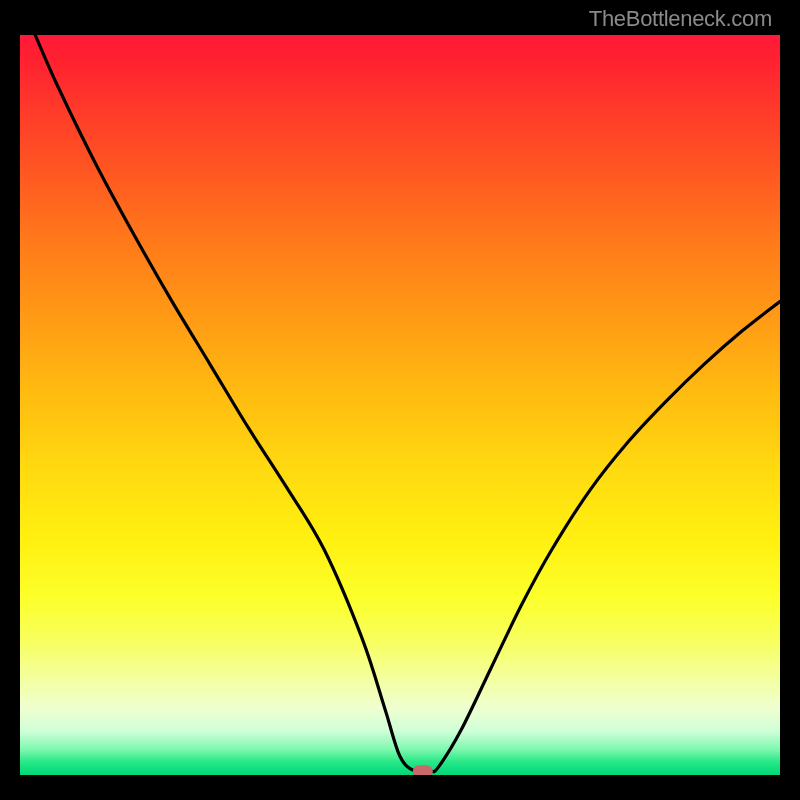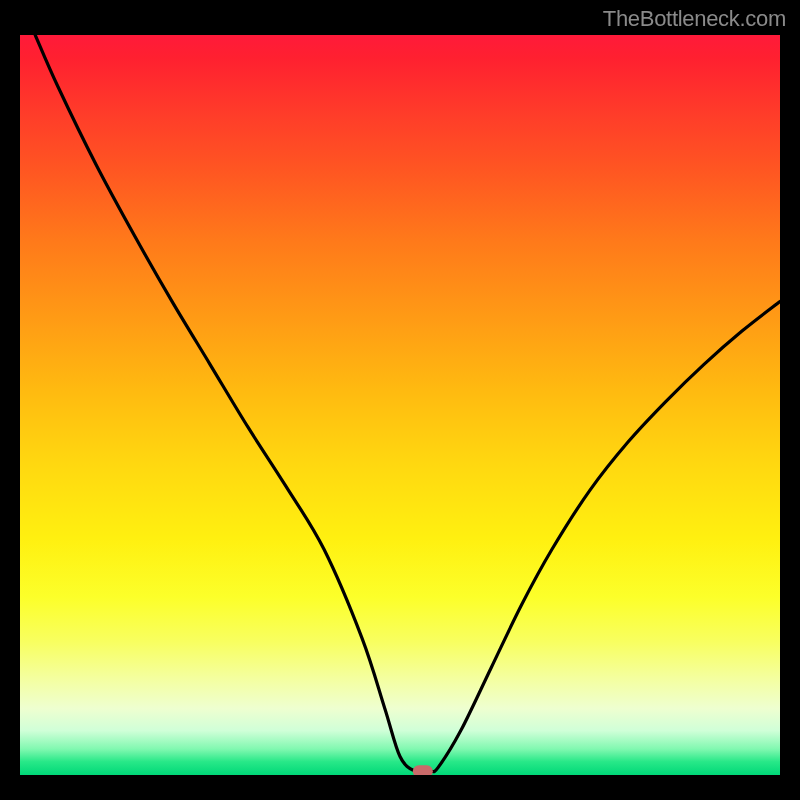--- a/index.html
+++ b/index.html
@@ -7,21 +7,21 @@
     width: 800px;
     height: 800px;
     background: #000;
     position: relative;
     overflow: hidden;
     font-family: Arial, Helvetica, sans-serif;
   }
   .watermark {
     position: absolute;
     top: 6px;
-    right: 14px;
+    right: 28px;
     color: #8a8a8a;
     font-size: 22px;
     font-weight: 500;
     z-index: 20;
     letter-spacing: -0.3px;
   }
   .plot-area {
     position: absolute;
     top: 35px;
     left: 20px;

